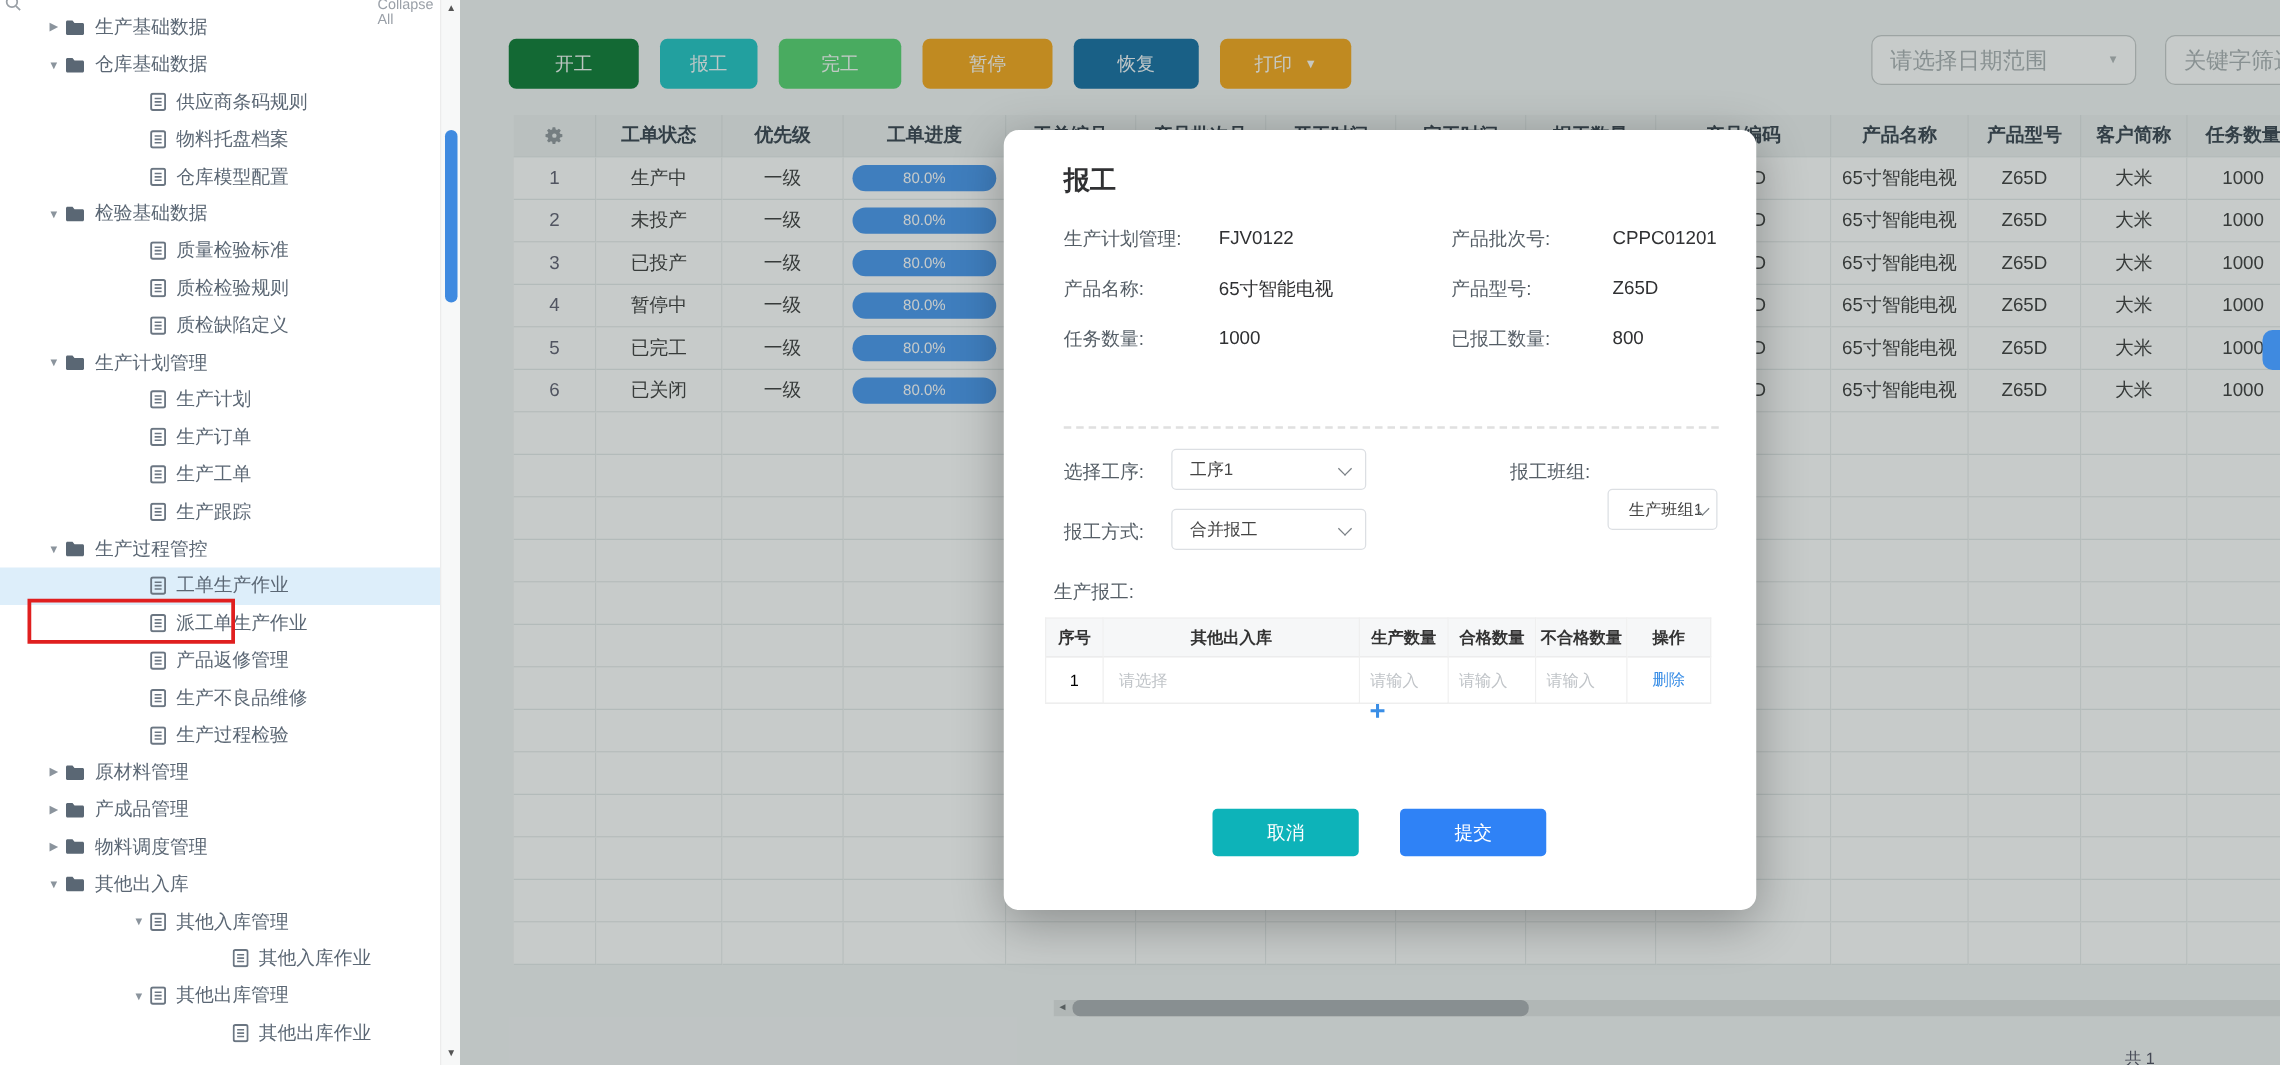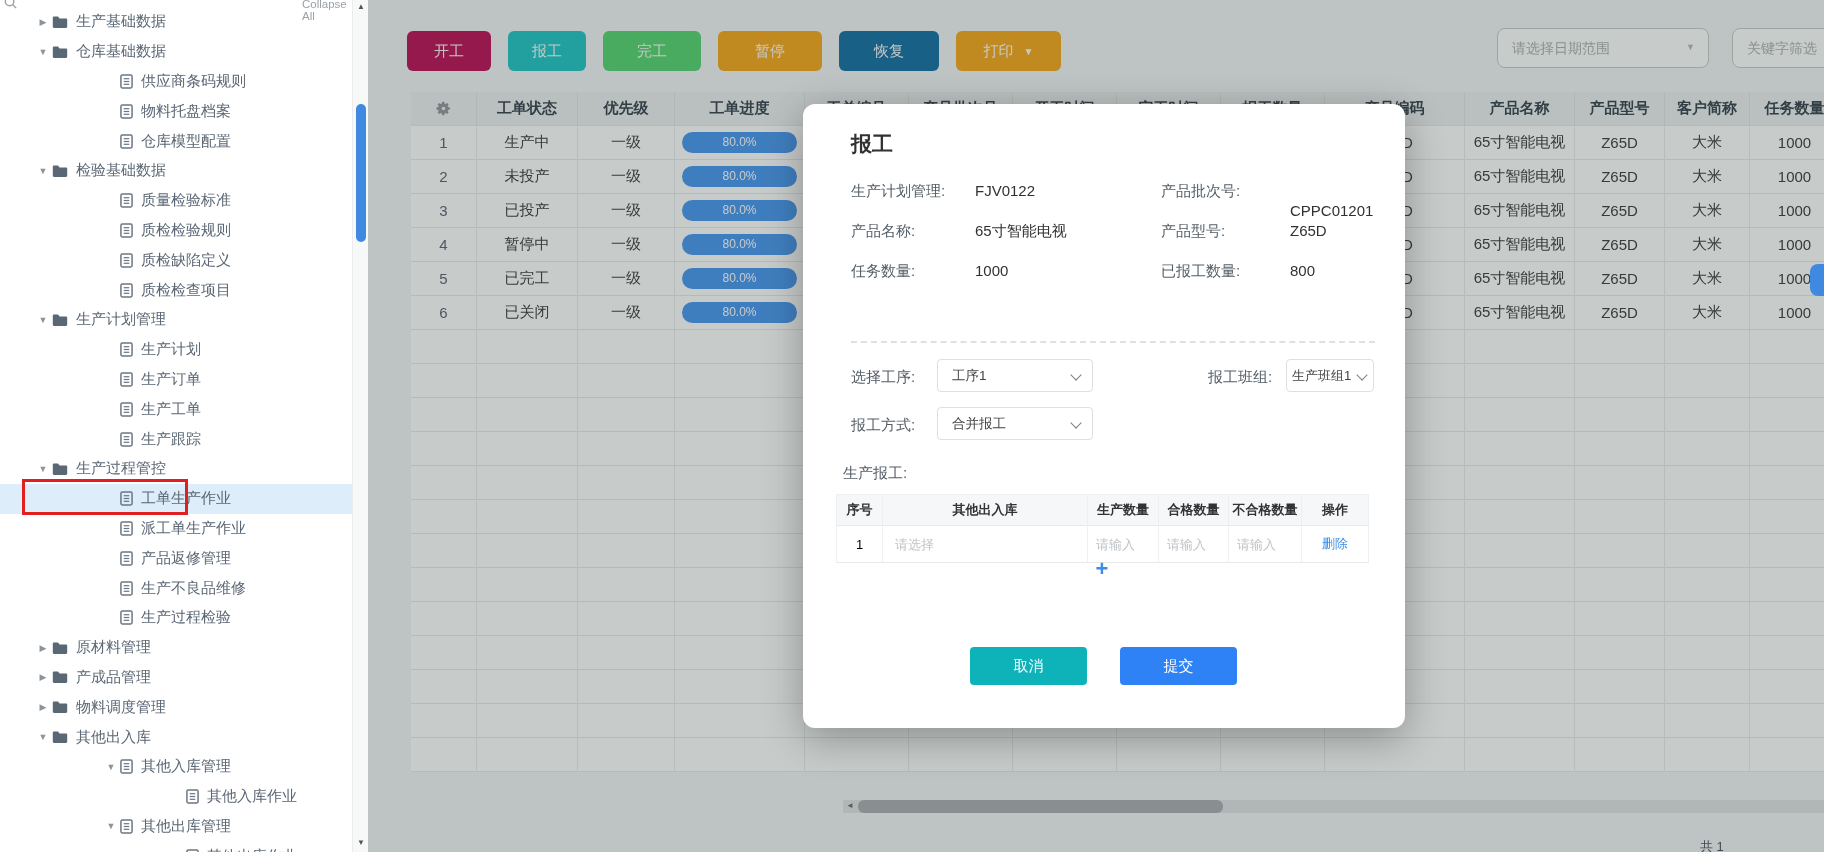--- a/index.html
+++ b/index.html
@@ -25,21 +25,21 @@
   
   .main { position:absolute; left:368px; top:0; width:1456px; height:852px; background:#f4f6f6; overflow:hidden; }
   .toolbar { position:absolute; left:39px; top:31px; display:flex; gap:17px; }
   .tb-btn { height:40px; border:none; border-radius:6px; color:rgba(255,255,255,.95); font-size:15px;
     display:flex; align-items:center; justify-content:center; gap:10px; cursor:pointer;
     font-family:"Liberation Sans","DejaVu Sans",sans-serif; }
   .tb-caret { font-size:10px; }
   .filter-date { position:absolute; left:1129px; top:28px; width:212px; height:40px; }
   .filter-kw   { position:absolute; left:1364px; top:28px; width:200px; height:40px; }
   .flt-input { width:100%; height:100%; border:1px solid #c9cdcd; border-radius:8px; background:#fff;
-    font-size:14px; padding:0 30px 0 14px; color:#333; font-family:"Liberation Sans","DejaVu Sans",sans-serif; }
+    font-size:18px; padding:0 30px 0 14px; color:#333; font-family:"Liberation Sans","DejaVu Sans",sans-serif; }
   .flt-input::placeholder { color:#aeb4b6; }
   .date-caret { position:absolute; right:14px; top:14px; font-size:9px; color:#b5babc; }
 
   .grid { position:absolute; left:43px; top:92px; width:1429px; }
   .g-row { display:flex; height:34px; }
   .g-head { background:#eef1f1; }
   .g-cell { display:flex; align-items:center; justify-content:center; font-size:15px; color:#3f4a55;
     border-right:1px solid #e9eded; border-bottom:1px solid #e6eaea; overflow:hidden; white-space:nowrap; }
   .g-head .g-cell { font-weight:bold; border-right-color:#e2e6e6; }
   .g-body .g-cell { background:#fff; color:#444; }
@@ -59,21 +59,21 @@
   .modal { position:absolute; left:803px; top:104px; width:602px; height:624px; background:#fff; border-radius:12px;
     box-shadow:0 10px 40px rgba(0,0,0,.3); z-index:20; }
   .m-title { position:absolute; left:48px; top:26px; font-size:21px; font-weight:bold; color:#303133; }
   .m-label { position:absolute; font-size:15px; color:#555e66; }
   .m-value { position:absolute; font-size:15px; color:#303133; }
   .m-divider { position:absolute; left:48px; right:30px; top:237px; border-top:2px dashed #e0e0e0; }
   .m-select { position:absolute; height:33px; border:1px solid #dcdfe3; border-radius:4px; background:#fff;
     font-size:13.5px; color:#444; line-height:31px; padding-left:14px; cursor:pointer; }
   .chev { position:absolute; right:12px; top:11px; width:8px; height:8px; border-right:1.8px solid #7a8086;
     border-bottom:1.8px solid #7a8086; transform:rotate(45deg); }
-  .m-select.small { padding-left:5px; font-size:13px; }
+  .m-select.small { padding-left:16px; font-size:13px;margin-top:32px; }
   .m-select.small .chev { right:7px; }
 
   .rt { position:absolute; left:33px; top:390px; width:537px; font-size:13px; }
   .rt-row { display:flex; }
   .rt-head .rt-cell { background:#f6f7f8; font-weight:bold; color:#333; height:32px; }
   .rt-body .rt-cell { height:37px; }
   .rt-cell { display:flex; align-items:center; justify-content:center; border-bottom:1px solid #e9e9e9;
     border-right:1px solid #efefef; overflow:hidden; }
   .rt-cell:first-child { border-left:1px solid #efefef; }
   .rt-head .rt-cell { border-top:1px solid #efefef; }
@@ -204,33 +204,20 @@
             <svg width="13" height="15" viewBox="0 0 14 16">
               <rect x="1" y="1" width="12" height="14" rx="1.5" fill="none" stroke="#6b7682" stroke-width="1.6"></rect>
               <line x1="4" y1="5" x2="10" y2="5" stroke="#6b7682" stroke-width="1.3"></line>
               <line x1="4" y1="8" x2="10" y2="8" stroke="#6b7682" stroke-width="1.3"></line>
               <line x1="4" y1="11" x2="10" y2="11" stroke="#6b7682" stroke-width="1.3"></line>
             </svg>
           </span>
           <span>质检缺陷定义</span>
         </div>
         <div class="tree-row">
-          <span style="flex: 0 0 102px;"></span>
-          <span class="tree-caret"></span>
-          <span class="tree-ico">
-            <svg width="13" height="15" viewBox="0 0 14 16">
-              <rect x="1" y="1" width="12" height="14" rx="1.5" fill="none" stroke="#6b7682" stroke-width="1.6"></rect>
-              <line x1="4" y1="5" x2="10" y2="5" stroke="#6b7682" stroke-width="1.3"></line>
-              <line x1="4" y1="8" x2="10" y2="8" stroke="#6b7682" stroke-width="1.3"></line>
-              <line x1="4" y1="11" x2="10" y2="11" stroke="#6b7682" stroke-width="1.3"></line>
-            </svg>
-          </span>
-          <span>质检检查项目</span>
-        </div>
-        <div class="tree-row">
           <span style="flex: 0 0 34px;"></span>
           <span class="tree-caret">▼</span>
           <span class="tree-ico">
             <svg width="16" height="14" viewBox="0 0 20 16">
               <path d="M1 2.5C1 1.7 1.7 1 2.5 1h5l2 2.5h8c.8 0 1.5.7 1.5 1.5v9c0 .8-.7 1.5-1.5 1.5h-15C1.7 15.5 1 14.8 1 14V2.5z" fill="#5a6774"></path>
             </svg>
           </span>
           <span>生产计划管理</span>
         </div>
         <div class="tree-row">
@@ -456,21 +443,21 @@
     <div class="sel-annotation"></div>
   </div>
   <div class="side-scroll">
     <span class="arrow" style="top:2px;">▲</span>
     <span class="thumb"></span>
     <span class="arrow" style="top:838px;">▼</span>
   </div>
 
   <div class="main">
     <div class="toolbar" id="toolbar">
-        <button class="tb-btn" style="background: #be185d; width: 84px;">
+        <button class="tb-btn" style="background: #15803d; width: 104px;">
           <span>开工</span>
         </button>
         <button class="tb-btn" style="background: rgb(41, 199, 200); width: 78px;">
           <span>报工</span>
         </button>
         <button class="tb-btn" style="background: rgb(92, 214, 118); width: 98px;">
           <span>完工</span>
         </button>
         <button class="tb-btn" style="background: rgb(246, 171, 36); width: 104px;">
           <span>暂停</span>
@@ -841,21 +828,21 @@
 
   <div class="dim"></div>
   <div class="side-tab"></div>
 
   <div class="modal">
     <div class="m-title">报工</div>
 
     <span class="m-label" style="left:48px;top:78px;">生产计划管理:</span>
     <span class="m-value" style="left:172px;top:78px;">FJV0122</span>
     <span class="m-label" style="left:358px;top:78px;">产品批次号:</span>
-    <span class="m-value" style="left:487px;top:78px;margin-top:20px;">CPPC01201</span>
+    <span class="m-value" style="left:487px;top:78px;">CPPC01201</span>
 
     <span class="m-label" style="left:48px;top:118px;">产品名称:</span>
     <span class="m-value" style="left:172px;top:118px;">65寸智能电视</span>
     <span class="m-label" style="left:358px;top:118px;">产品型号:</span>
     <span class="m-value" style="left:487px;top:118px;">Z65D</span>
 
     <span class="m-label" style="left:48px;top:158px;">任务数量:</span>
     <span class="m-value" style="left:172px;top:158px;">1000</span>
     <span class="m-label" style="left:358px;top:158px;">已报工数量:</span>
     <span class="m-value" style="left:487px;top:158px;">800</span>

